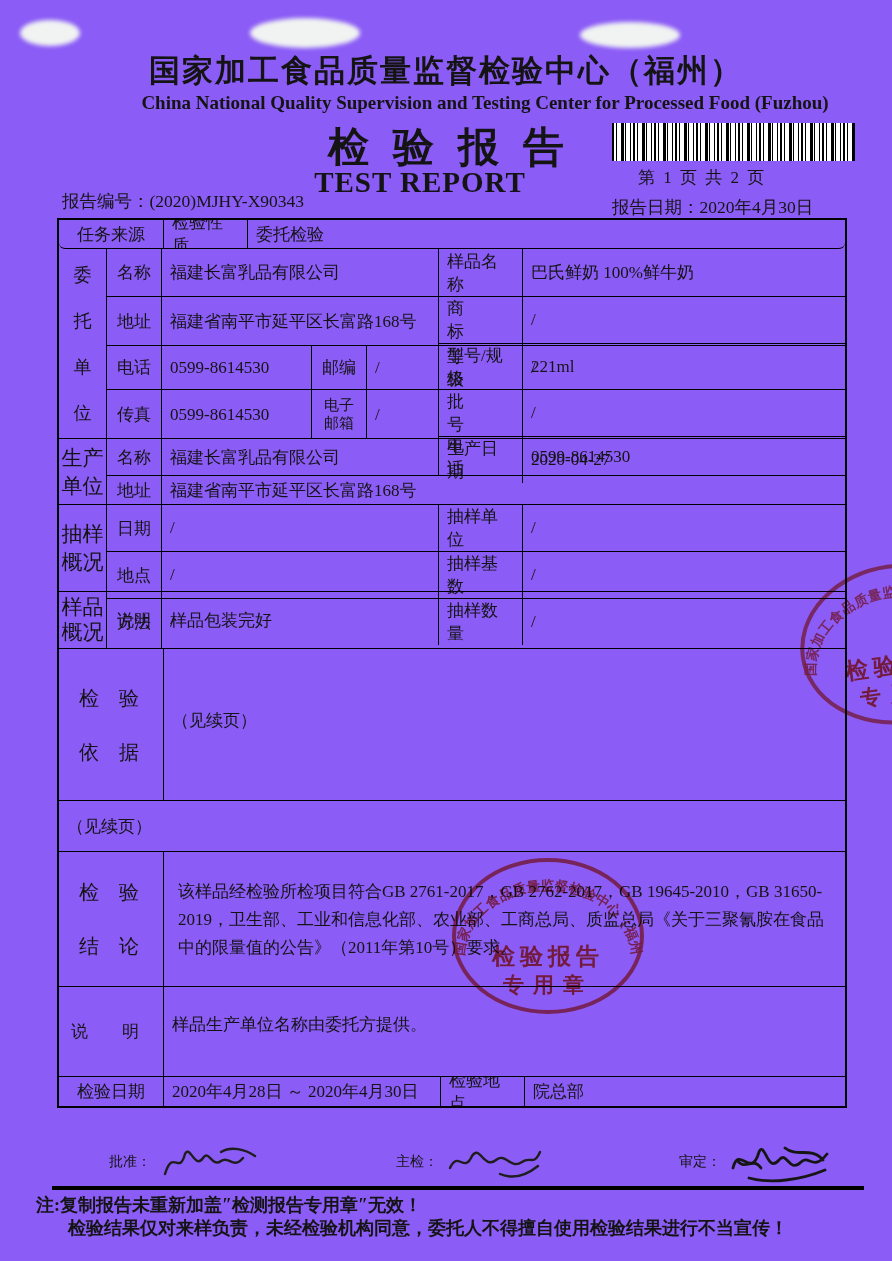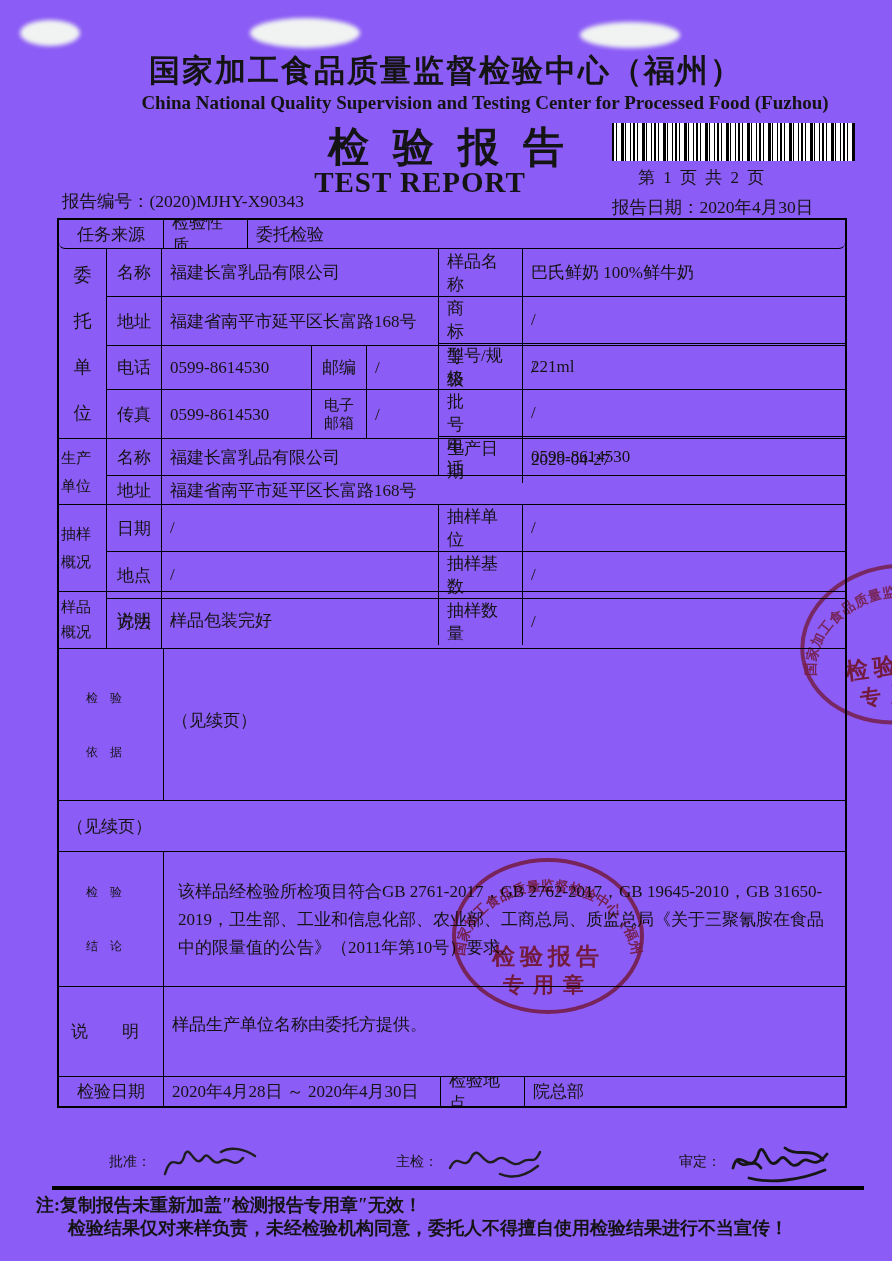--- a/index.html
+++ b/index.html
@@ -45,23 +45,23 @@
   .w-sub{width:55px;}
   .w-lval{width:277px;}
   .w-tel{width:150px;}
   .w-zip{width:55px;}
   .w-sval{width:72px;}
   .w-rlabel{width:84px;}
   .w-rval{flex:1;}
   .w-label2{width:105px;}
   .w-span{flex:1;}
   .vlabel1{width:22px;line-height:46px;font-size:18px;text-align:center;margin:auto;}
-  .vlabel2{width:44px;line-height:28px;font-size:15px;margin:auto;}
+  .vlabel2{width:44px;line-height:28px;font-size:21px;text-align:center;margin:auto;}
   .preline{white-space:pre-line;}
-  .lbl2line{line-height:54px;padding-left:27px;font-size:12px;}
+  .lbl2line{line-height:54px;padding-left:20px;font-size:20px;}
   .valtop{align-items:flex-start;padding-top:10px;}
   .concl{line-height:1.65;padding:6px 14px;align-items:flex-start;padding-top:26px;}
   
   .signrow{position:absolute;top:1138px;left:57px;width:790px;display:flex;
     align-items:center;justify-content:space-between;padding:0 8px 0 52px;box-sizing:border-box;}
   .siggroup{display:flex;align-items:center;gap:6px;}
   .siglabel{font-size:14px;}
   .divider{position:absolute;top:1186px;left:52px;width:812px;height:4px;background:#000;}
   .notes{position:absolute;top:1194px;left:36px;width:840px;font-size:18px;font-weight:bold;line-height:1.3;}
   .notes .n2{margin-left:32px;}

